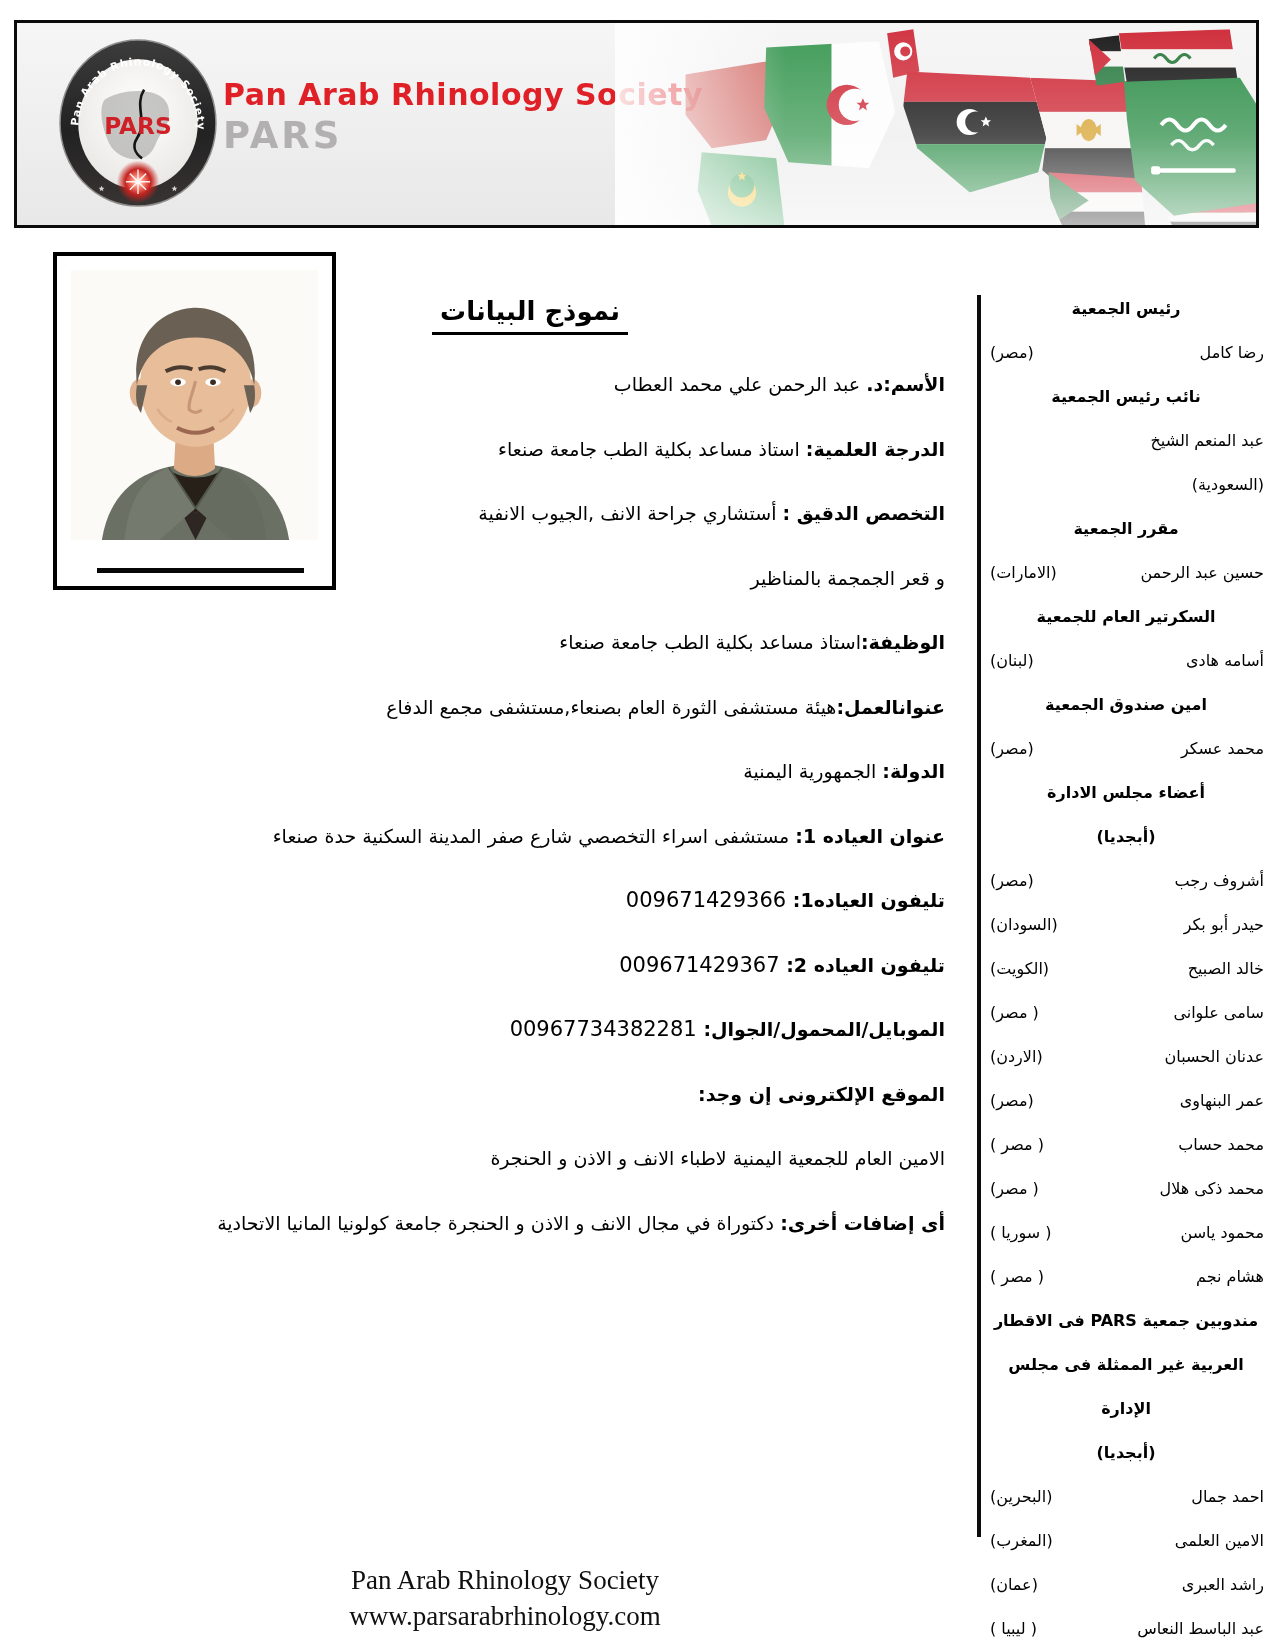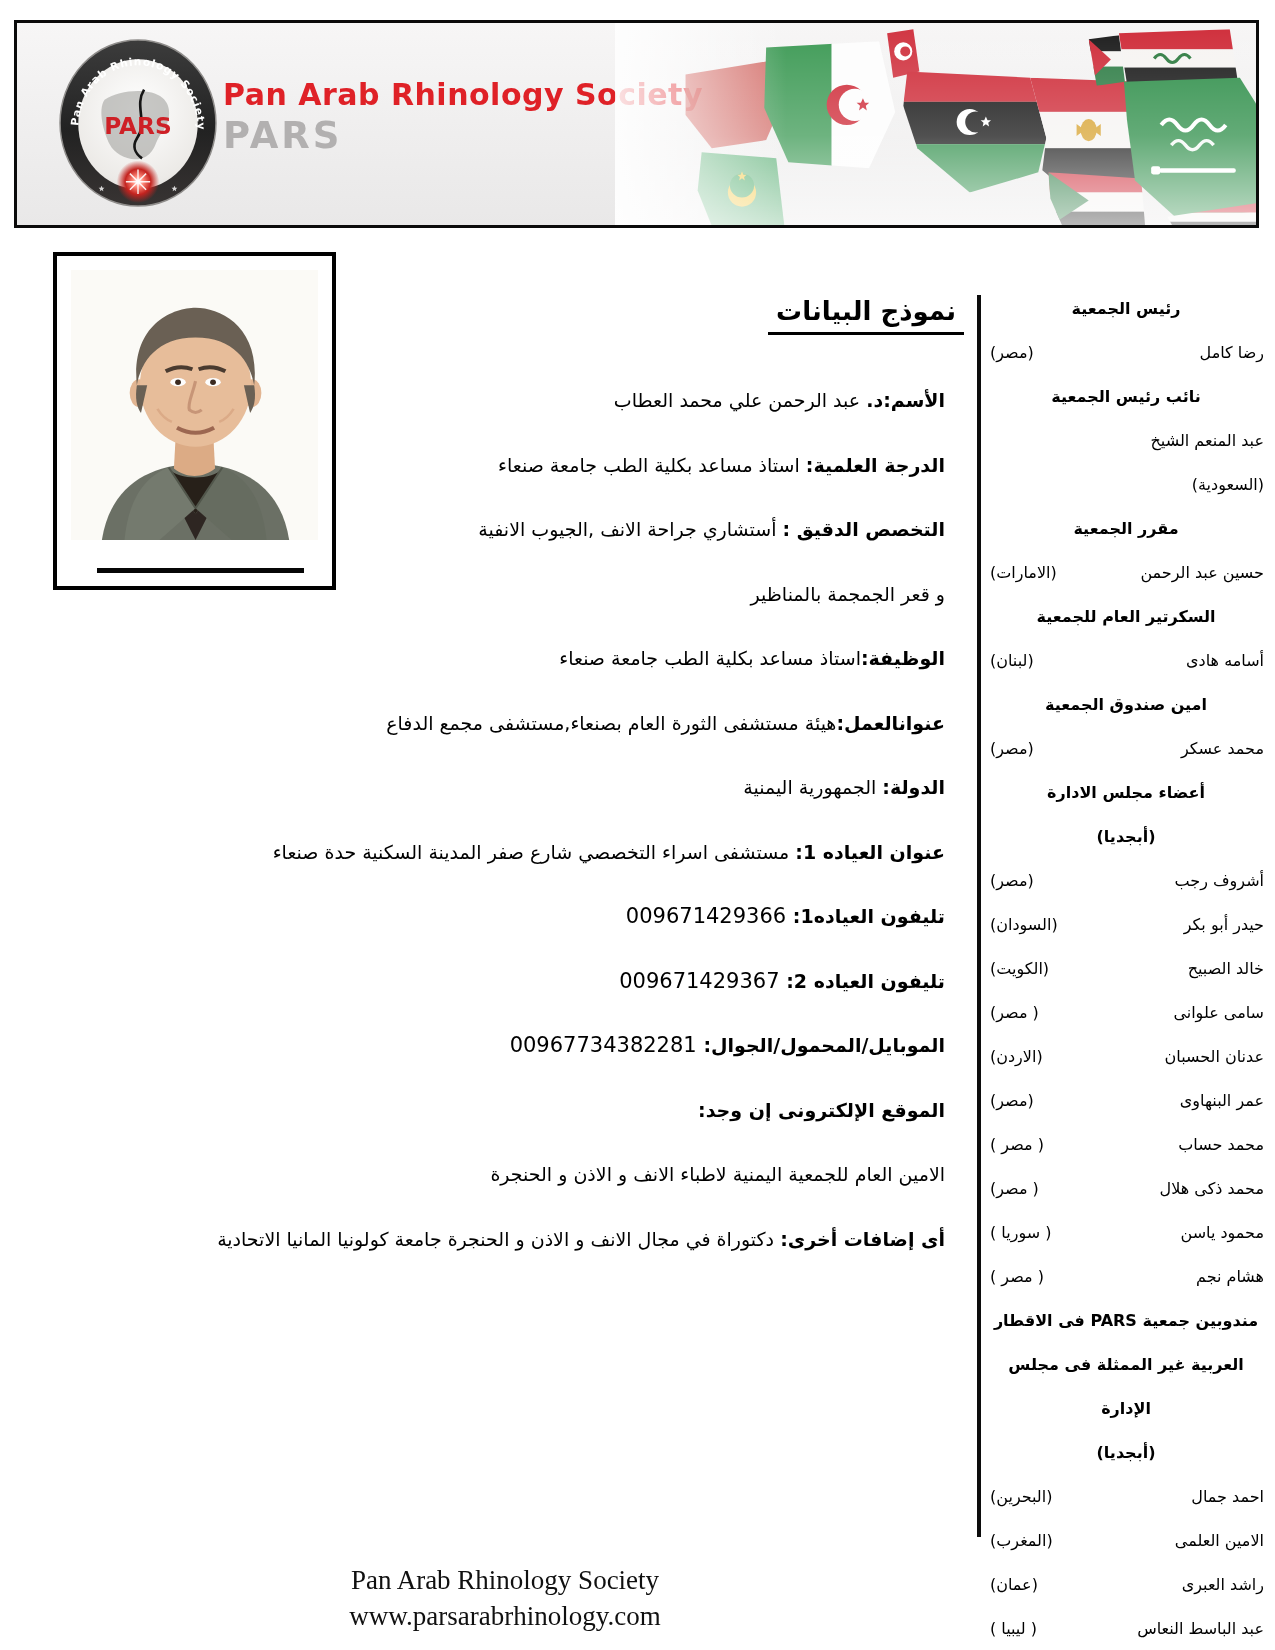--- a/index.html
+++ b/index.html
@@ -16,24 +16,24 @@
   .soc-acr{color:#b2b0b0;font-weight:bold;font-size:37px;letter-spacing:3px;margin-top:2px;}
   .flagmap{position:absolute;right:-4px;top:-4px;width:645px;height:212px;}
 
   
   .photo-frame{position:absolute;left:53px;top:252px;width:275px;height:330px;
                border:4px solid #000;background:#fff;}
   .photo-frame svg{position:absolute;left:14px;top:14px;width:247px;height:270px;}
   .photo-line{position:absolute;left:40px;right:28px;bottom:13px;height:5px;background:#060606;}
 
   
-  .form-title{position:absolute;top:296px;right:311px;width:830px;text-align:right;direction:rtl;}
+  .form-title{position:absolute;top:296px;right:330px;width:830px;text-align:center;direction:rtl;}
   .form-title span{display:inline-block;font-weight:bold;font-size:26px;
                    border-bottom:3px solid #000;padding:0 8px 6px;}
-  .fields{position:absolute;top:368px;right:330px;width:860px;direction:rtl;text-align:right;}
+  .fields{position:absolute;top:352px;right:330px;width:860px;direction:rtl;text-align:right;}
   .field{line-height:64.5px;height:64.5px;font-size:19px;white-space:nowrap;}
   .field .lbl{font-weight:bold;}
   .field .v-num{font-size:21px;margin-top:36px;}
   .field .v-email{font-size:24px;}
 
   
   .vrule{position:absolute;left:977px;top:295px;width:4px;height:1242px;background:#0c0c0c;}
   .sidebar{position:absolute;left:988px;top:287px;width:276px;direction:rtl;font-size:16px;}
   .s-head{font-weight:bold;text-align:center;line-height:44px;}
   .s-center{text-align:right;line-height:44px;}

